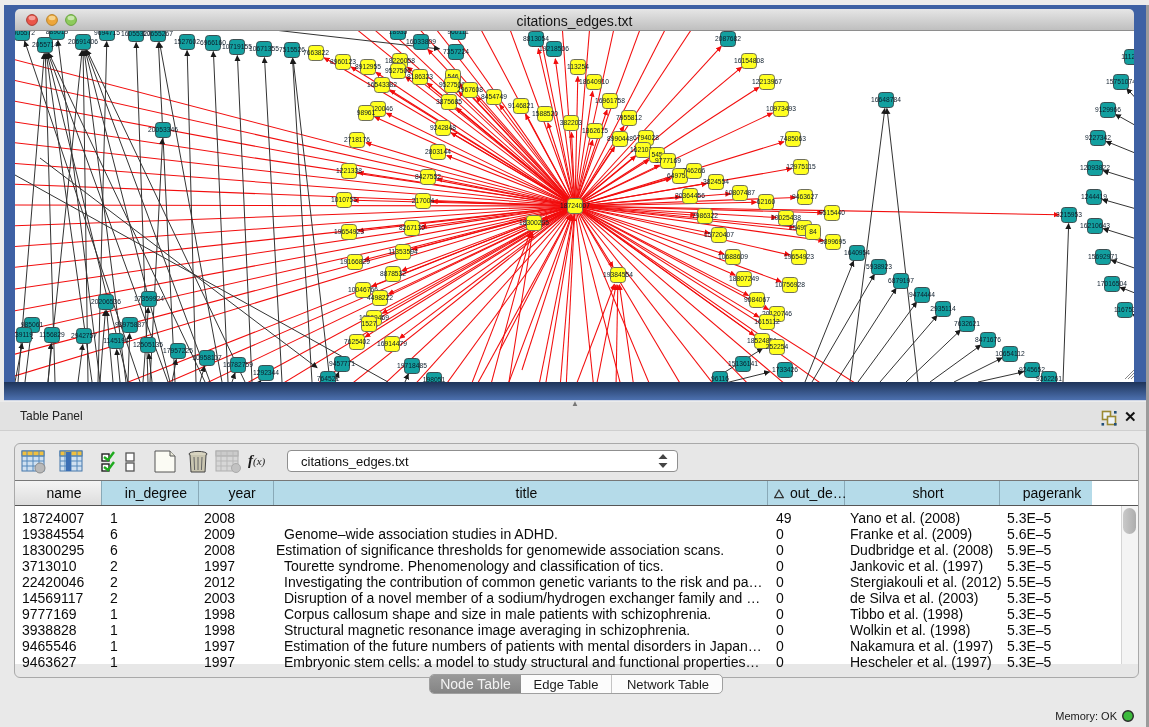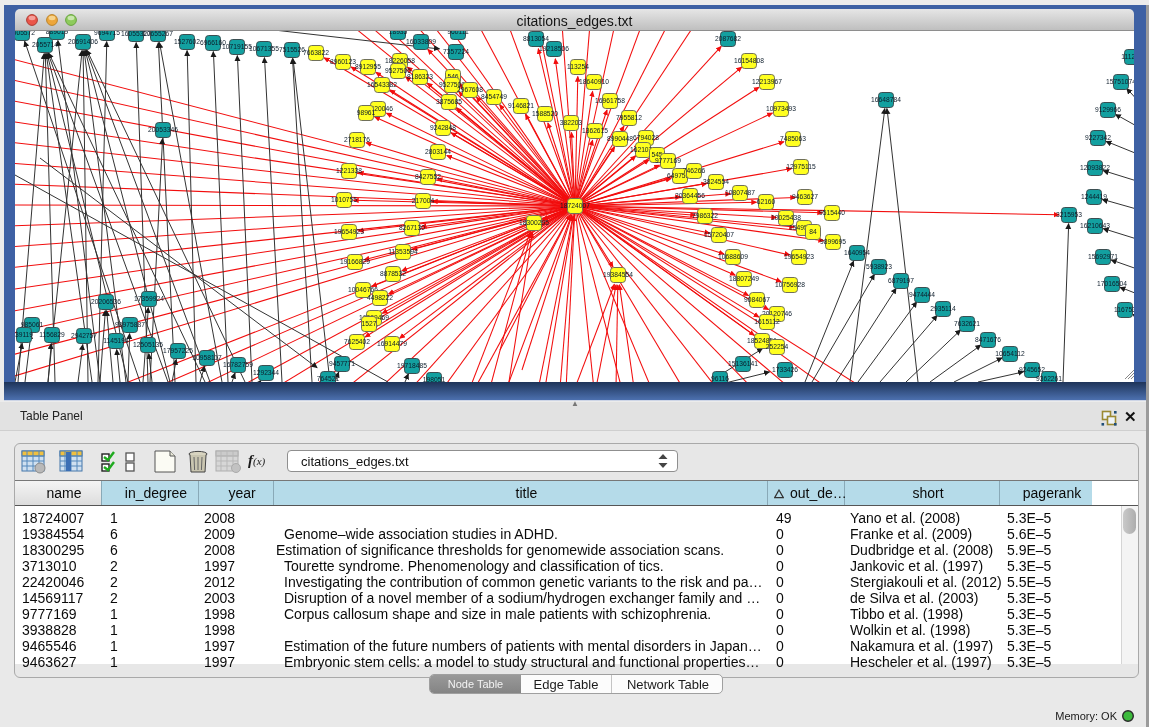--- a/index.html
+++ b/index.html
@@ -946,20 +946,21 @@
     <span style="left:204px">1998</span>
     <span style="left:284px;max-width:480px;overflow:hidden;display:inline-block">Corpus callosum shape and size in male patients with schizophrenia.</span>
     <span style="left:776px">0</span>
     <span style="left:850px">Tibbo et al. (1998)</span>
     <span style="left:1007px">5.3E–5</span>
   </div>
 <div class="trow" style="top:620px">
     <span style="left:22px">3938828</span>
     <span style="left:110px">1</span>
     <span style="left:204px">1998</span>
+    <span style="left:284px;max-width:480px;overflow:hidden;display:inline-block">Structural magnetic resonance image averaging in schizophrenia.</span>
     <span style="left:776px">0</span>
     <span style="left:850px">Wolkin et al. (1998)</span>
     <span style="left:1007px">5.3E–5</span>
   </div>
 <div class="trow" style="top:636px">
     <span style="left:22px">9465546</span>
     <span style="left:110px">1</span>
     <span style="left:204px">1997</span>
     <span style="left:284px;max-width:480px;overflow:hidden;display:inline-block">Estimation of the future numbers of patients with mental disorders in Japan…</span>
     <span style="left:776px">0</span>
@@ -973,21 +974,21 @@
     <span style="left:284px;max-width:480px;overflow:hidden;display:inline-block">Embryonic stem cells: a model to study structural and functional properties…</span>
     <span style="left:776px">0</span>
     <span style="left:850px">Hescheler et al. (1997)</span>
     <span style="left:1007px">5.3E–5</span>
   </div>
 
 <div class="abs" style="left:1121px;top:506px;width:17px;height:158px;background:#f4f4f4;border-left:1px solid #d5d5d5"></div>
 <div class="abs" style="left:1123px;top:508px;width:13px;height:26px;background:linear-gradient(90deg,#c9c9c9,#adadad);border-radius:7px"></div>
 
 <div class="abs" style="left:429px;top:674px;width:294px;height:20px;border:1px solid #9f9f9f;border-radius:5px;background:#fcfcfc;overflow:hidden">
- <div class="abs" style="left:0;top:0;width:91px;height:20px;background:linear-gradient(#999,#828282);color:#f3f3f3;font-size:11px;text-align:center;line-height:19px">Node Table</div>
+ <div class="abs" style="left:0;top:0;width:91px;height:20px;background:linear-gradient(#999,#828282);color:#f3f3f3;font-size:14px;text-align:center;line-height:19px">Node Table</div>
  <div class="abs" style="left:91px;top:0;width:91px;height:20px;border-right:1px solid #c4c4c4;color:#1c1c1c;font-size:13px;text-align:center;line-height:19px">Edge Table</div>
  <div class="abs" style="left:182px;top:0;width:112px;height:20px;color:#1c1c1c;font-size:13px;text-align:center;line-height:19px">Network Table</div>
 </div>
 
 <div class="abs" style="left:0;top:710px;width:1117px;text-align:right;font-size:11px;color:#1a1a1a">Memory: OK</div>
 <svg class="abs" style="left:1121px;top:709px" width="14" height="14">
     <circle cx="7" cy="7" r="5.3" fill="#3cba3c" stroke="#2a2a2a" stroke-width="1.4"></circle>
   </svg>
 
 <div class="abs" style="left:1146px;top:5px;width:3px;height:722px;background:#9b9b9b"></div>

